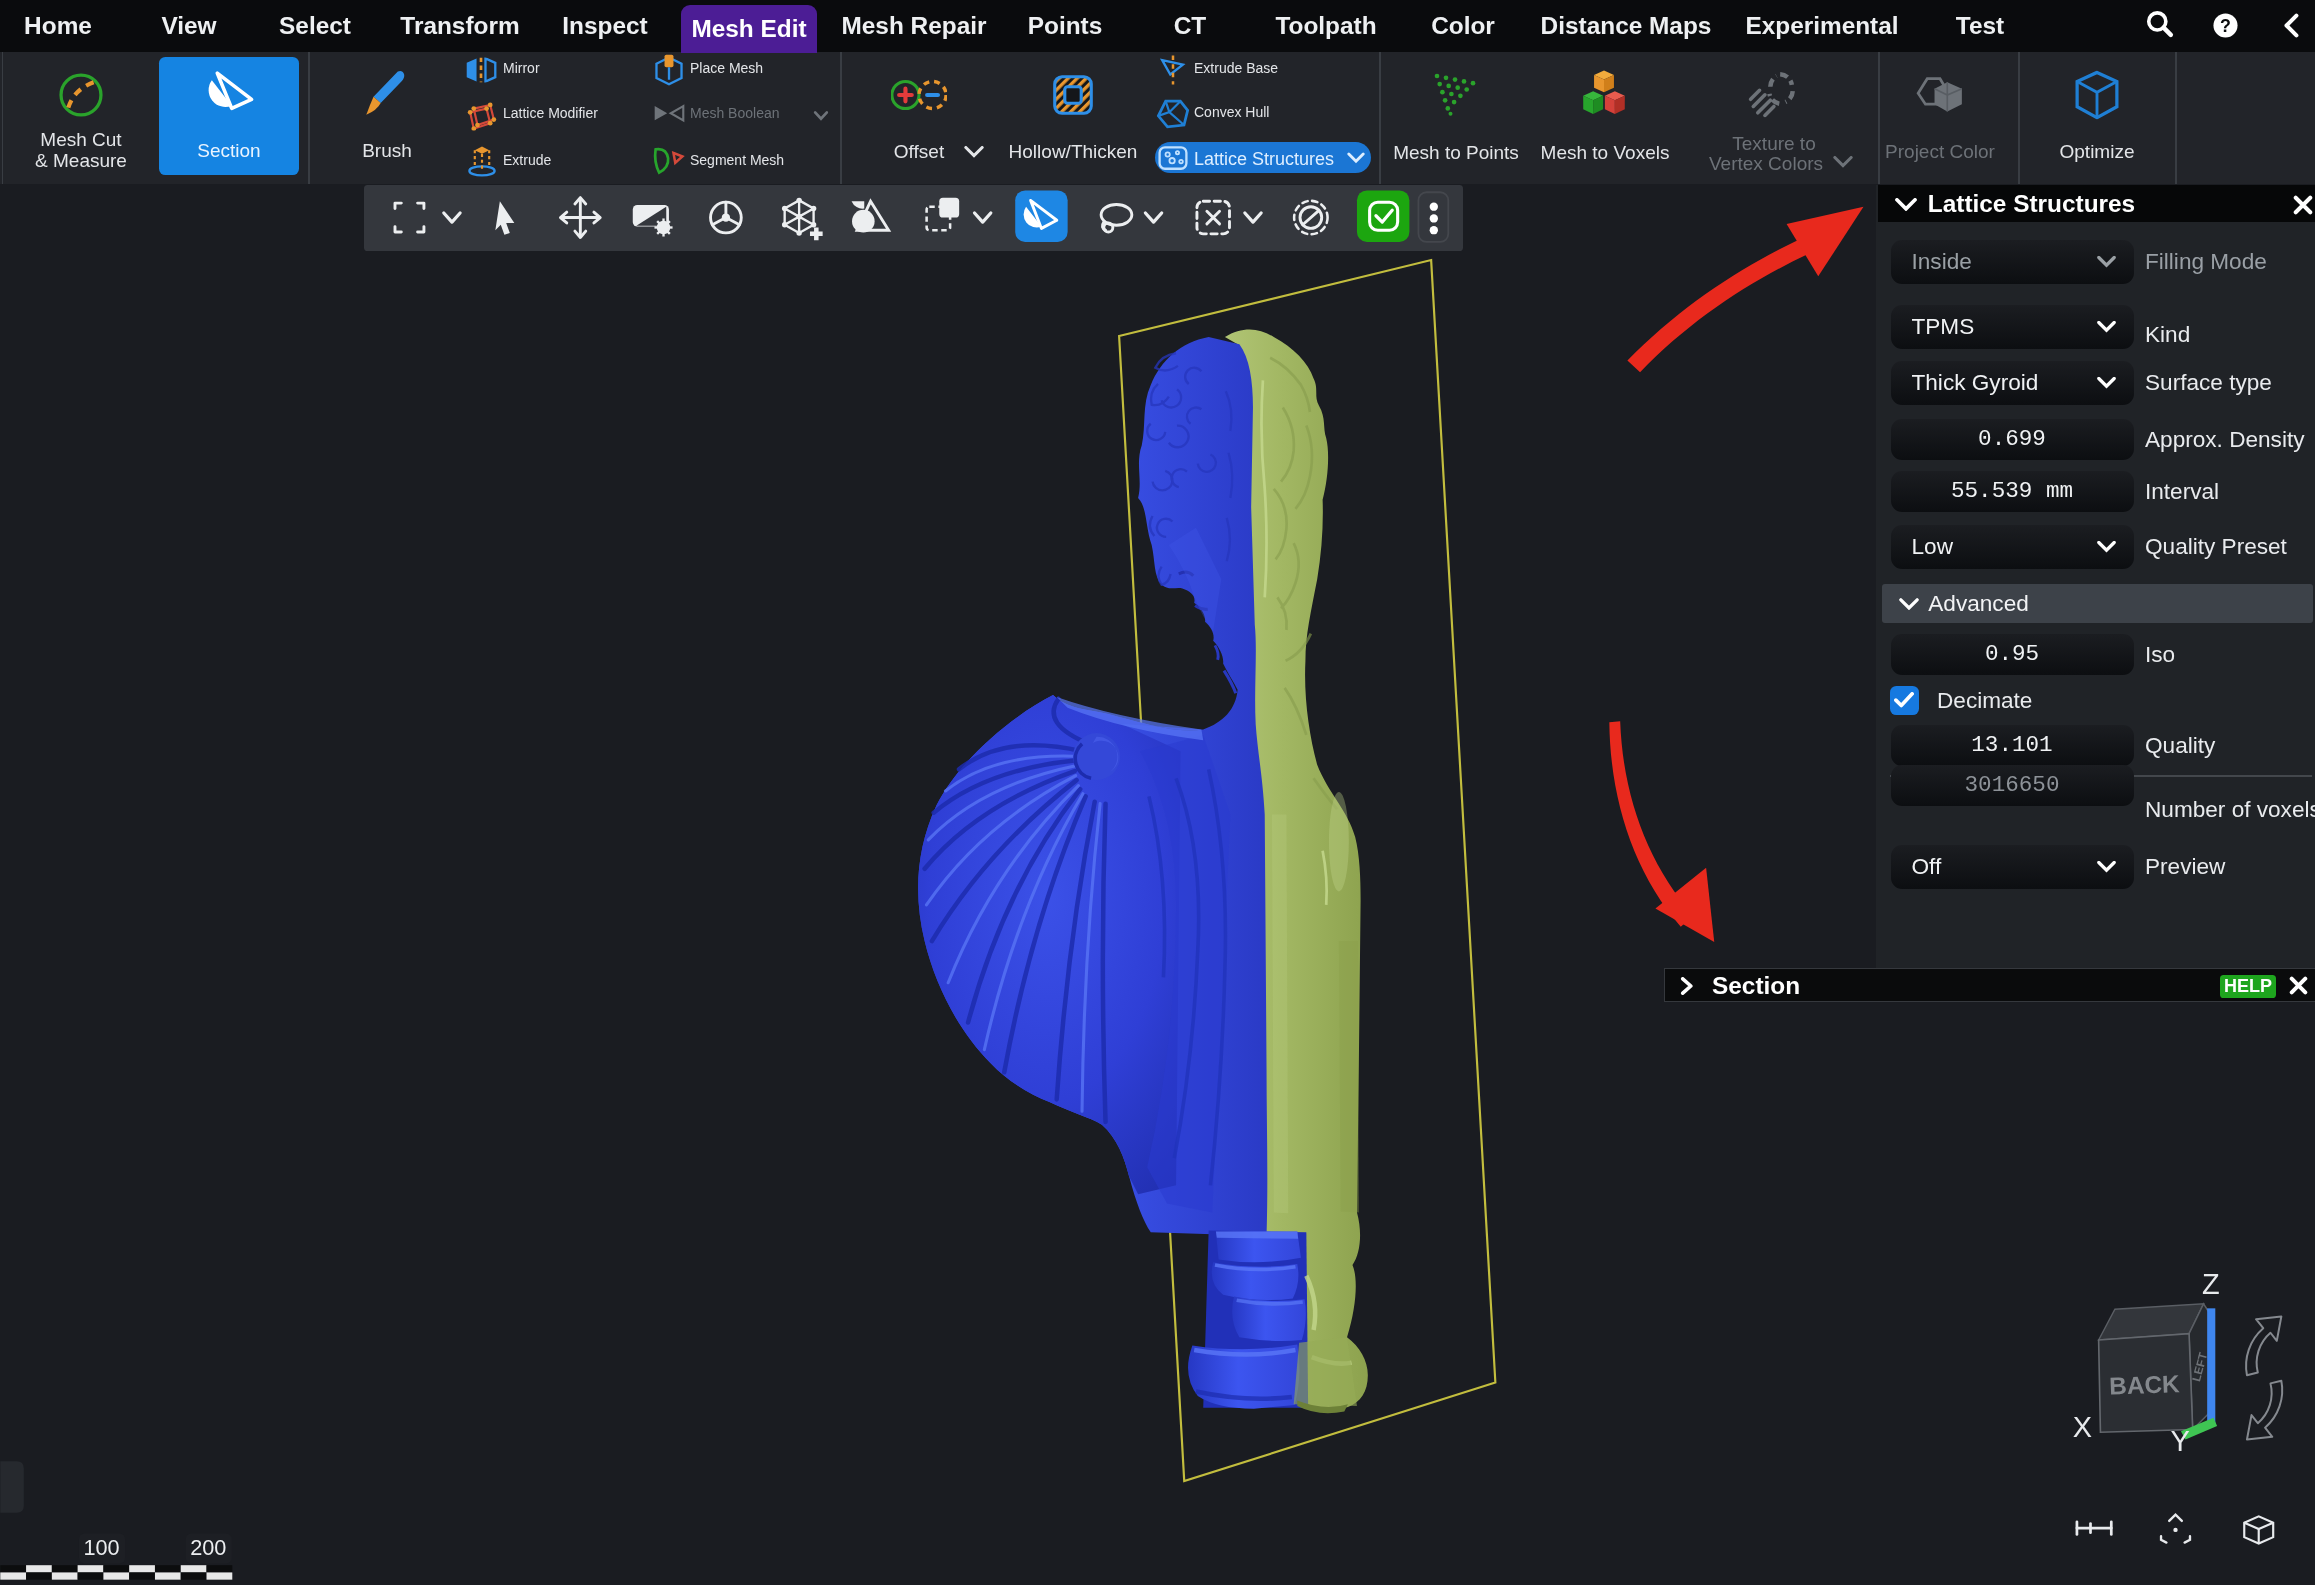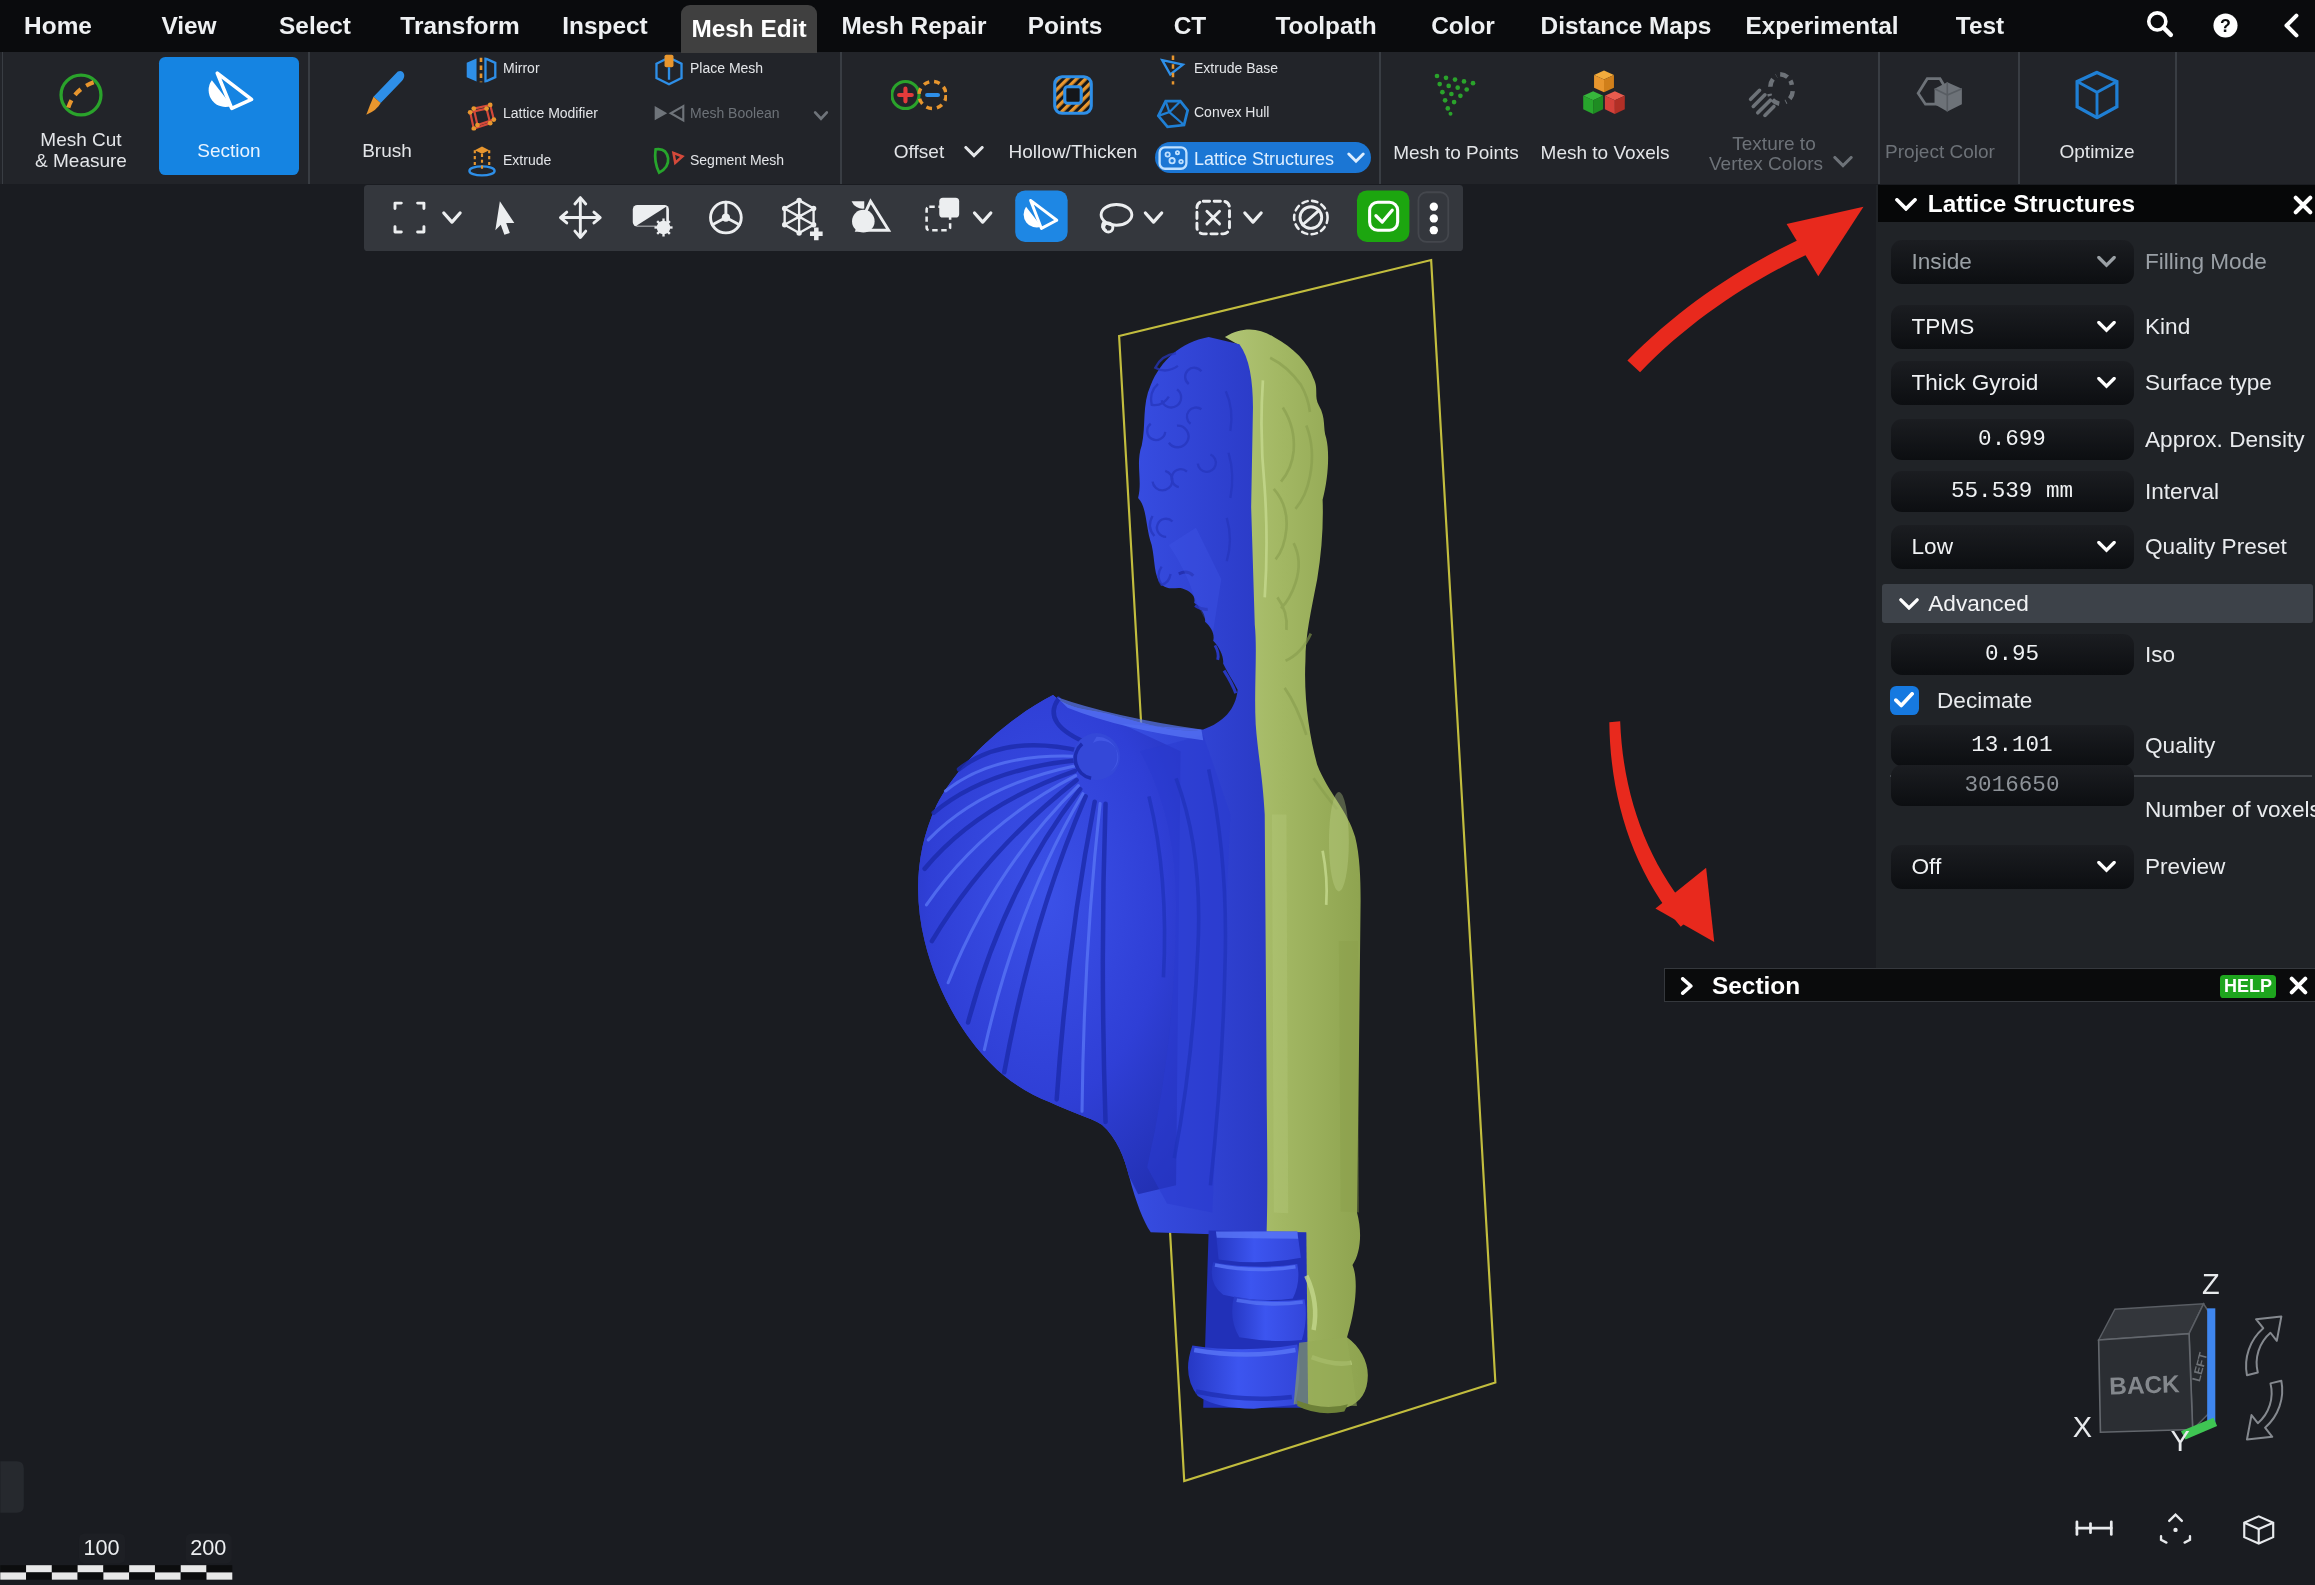--- a/index.html
+++ b/index.html
@@ -3,21 +3,21 @@
 <meta charset="utf-8">
 <style>
 * { margin:0; padding:0; box-sizing:border-box; }
 html,body { width:2316px; height:1586px; overflow:hidden; background:#1a1c21;
   font-family:"Liberation Sans", sans-serif; }
 .abs { position:absolute; }
 
 #menubar { position:absolute; left:0; top:0; width:2316px; height:52px; background:#0a0b0d; z-index:30; }
 .mi { position:absolute; top:0; height:52px; line-height:52px; transform:translateX(-50%);
   color:#eef0f2; font-size:24.4px; font-weight:700; white-space:nowrap; }
-#tabactive { position:absolute; left:681px; top:4.5px; width:136px; height:48px; background:#404040;
+#tabactive { position:absolute; left:681px; top:4.5px; width:136px; height:48px; background:#4c1d95;
   border-radius:9px 9px 0 0; }
 #tabactive span { position:absolute; left:50%; top:0; transform:translateX(-50%); line-height:48px;
   color:#ffffff; font-size:24.4px; font-weight:700; white-space:nowrap; }
 
 #ribbon { position:absolute; left:0; top:52px; width:2316px; height:132px; background:#222429; z-index:20; }
 .vsep { position:absolute; top:0; width:1.8px; height:132px; background:#393d43; }
 .rlabel { position:absolute; transform:translateX(-50%); color:#e3e5e8; font-size:19px; white-space:nowrap; }
 .rlabel2 { position:absolute; color:#e3e5e8; font-size:14px; white-space:nowrap; }
 .gray { color:#6d7278 !important; }
 .ricon { position:absolute; transform:translate(-50%,-50%); }
@@ -603,21 +603,21 @@
         <path d="M2 2 L10.5 10.5 L19 2" fill="none" stroke="#9aa0a5" stroke-width="3.6" stroke-linecap="round"></path>
       </svg>
   </div>
   <div class="plabel" style="top:55px;line-height:44px;color:#9aa0a6">Filling Mode</div>
 
   <div class="field drop" style="top:120px">TPMS
     <svg class="chev" width="19" height="12.7" viewBox="0 0 21 14">
         <path d="M2 2 L10.5 10.5 L19 2" fill="none" stroke="#fff" stroke-width="3.6" stroke-linecap="round"></path>
       </svg>
   </div>
-  <div class="plabel" style="top:120px;line-height:44px">Kind</div>
+  <div class="plabel" style="top:128px;line-height:44px">Kind</div>
 
   <div class="field drop" style="top:176px">Thick Gyroid
     <svg class="chev" width="19" height="12.7" viewBox="0 0 21 14">
         <path d="M2 2 L10.5 10.5 L19 2" fill="none" stroke="#fff" stroke-width="3.6" stroke-linecap="round"></path>
       </svg>
   </div>
   <div class="plabel" style="top:176px;line-height:44px">Surface type</div>
 
   <div class="field inp" style="top:234px">0.699</div>
   <div class="plabel" style="top:234px;line-height:41px">Approx. Density</div>

